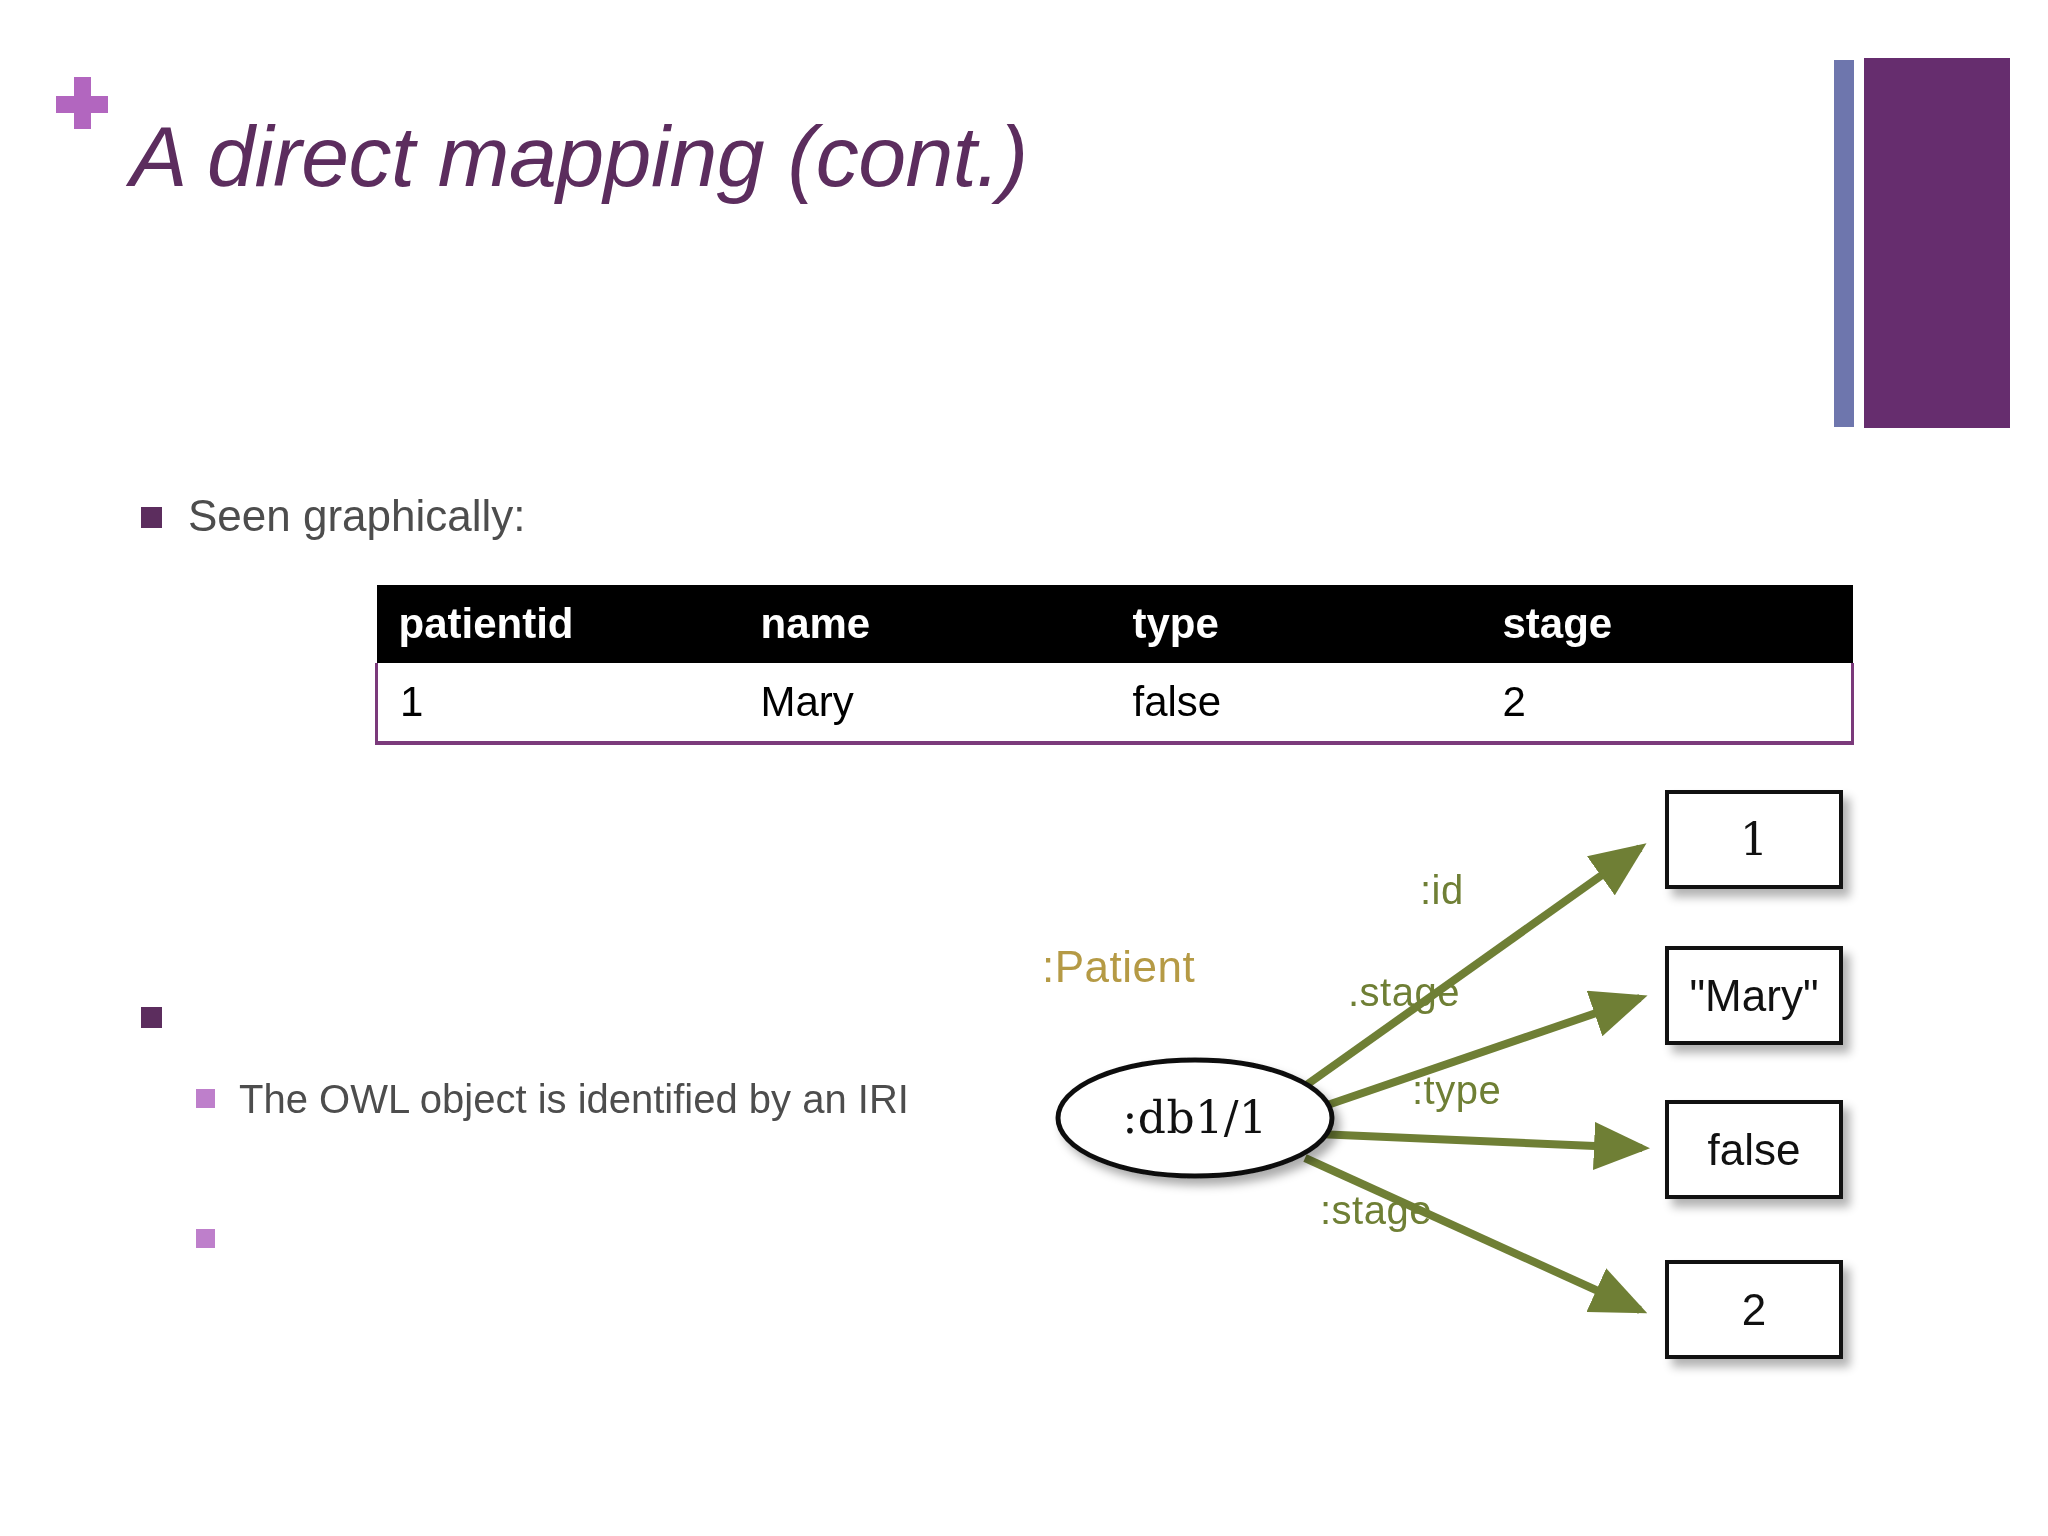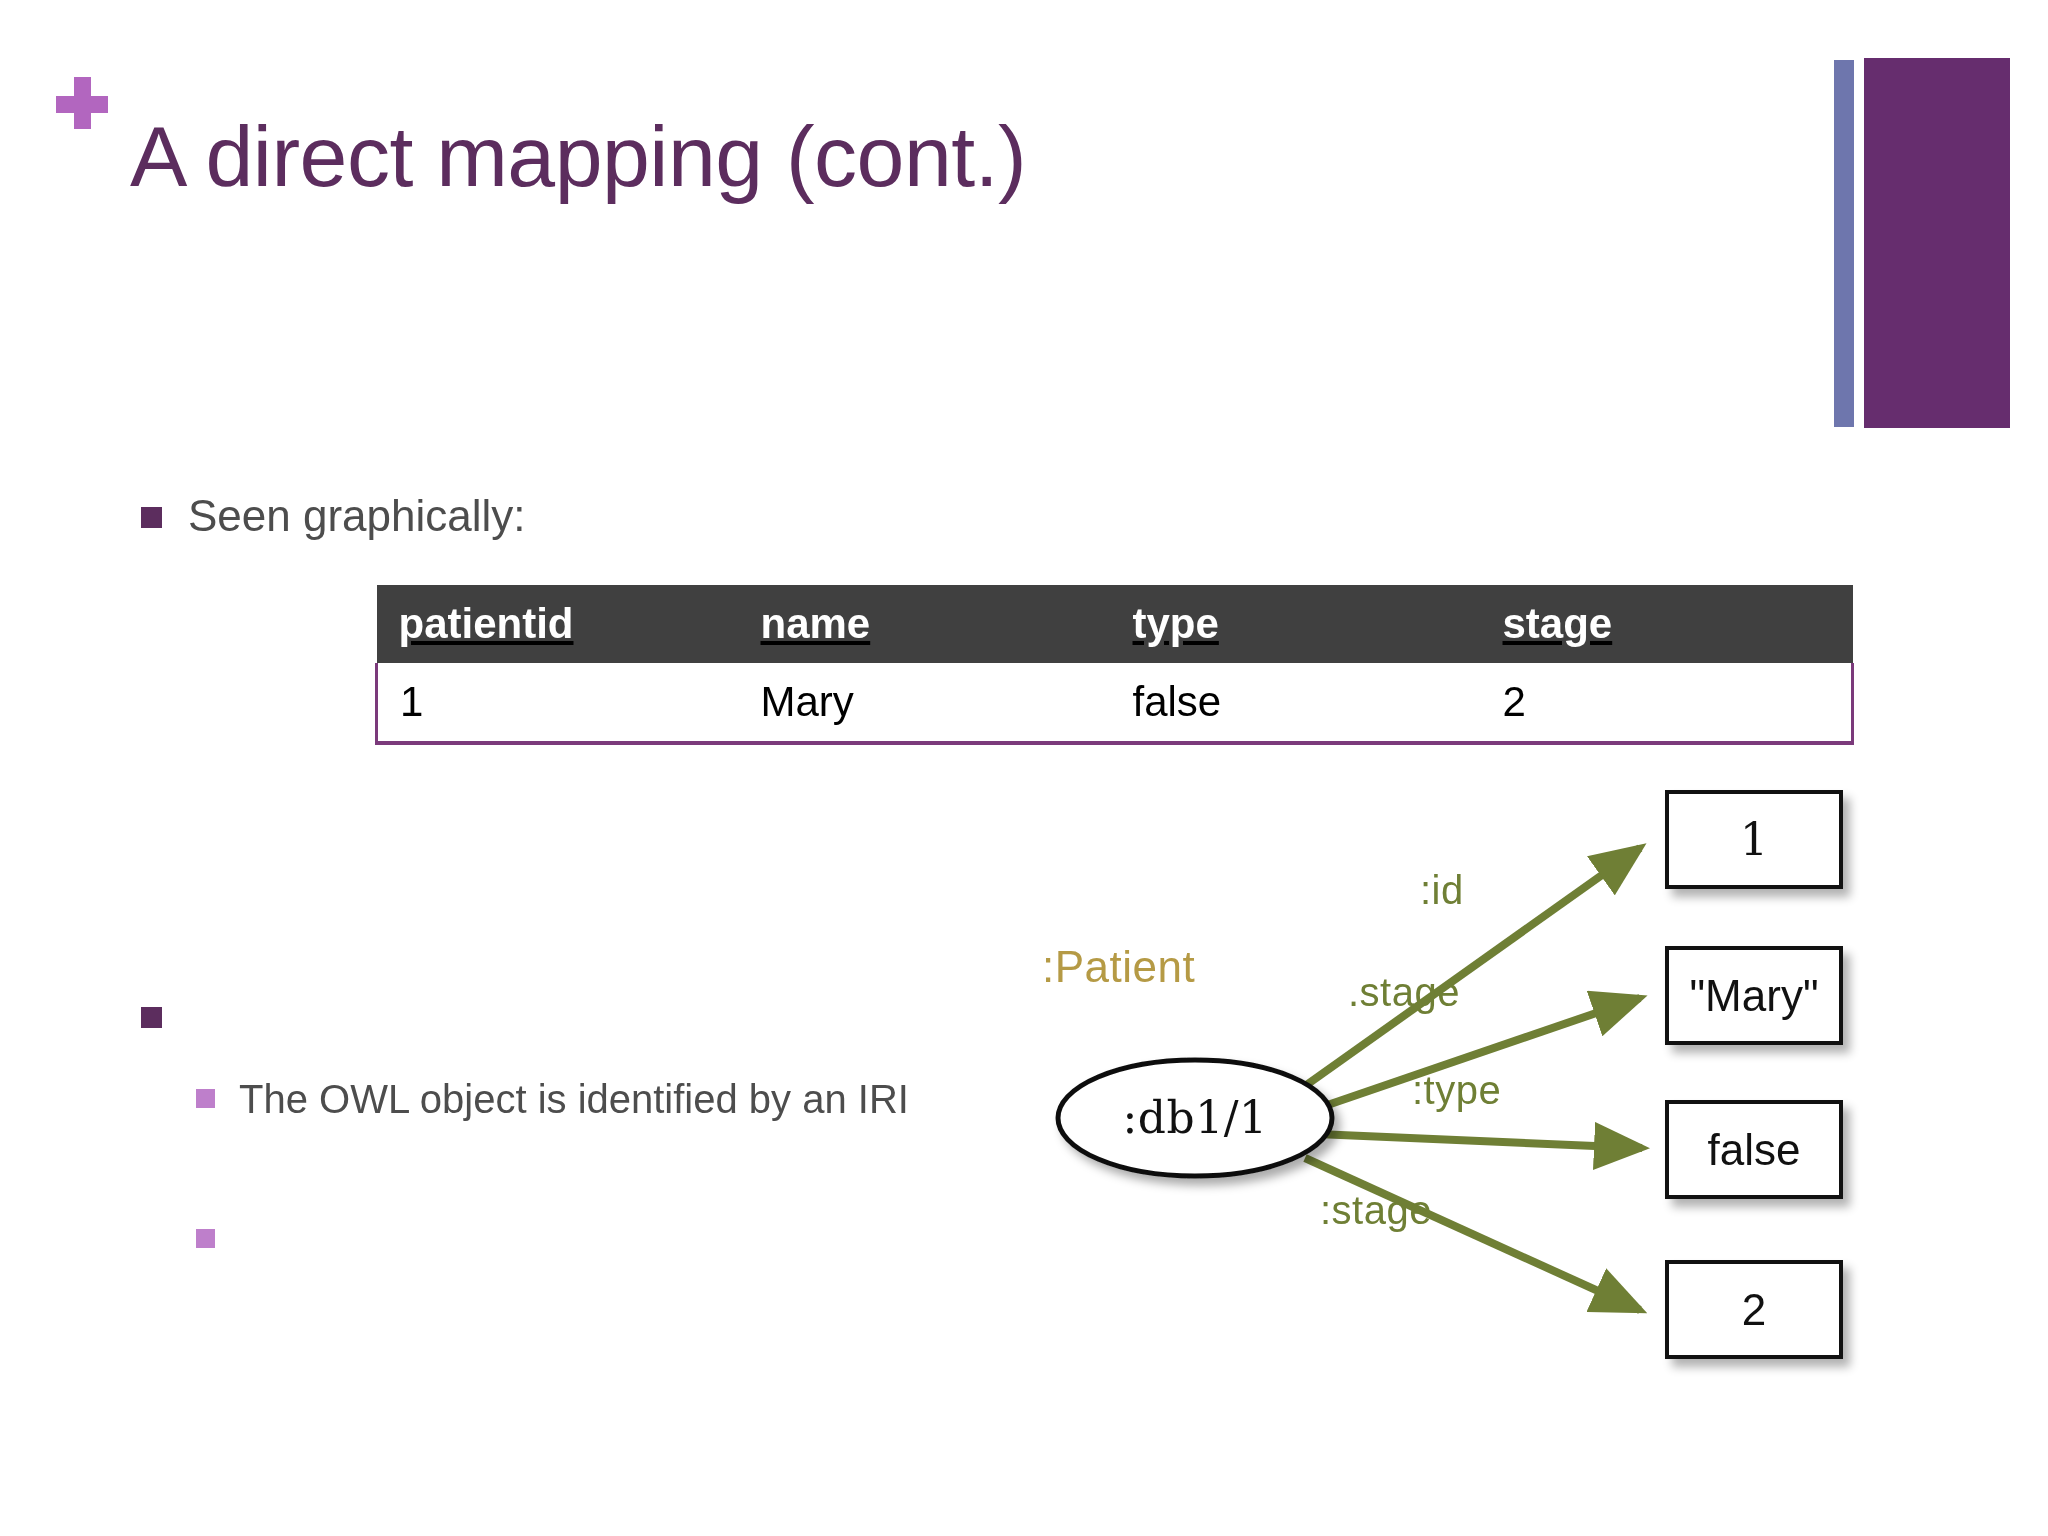--- a/index.html
+++ b/index.html
@@ -59,20 +59,21 @@
   #page-title {
     position: absolute;
     left: 130px;
     top: 113px;
     font-size: 86px;
     line-height: 1.0;
     color: #5C2D5E;
     font-weight: 400;
     letter-spacing: -0.5px;
     white-space: nowrap;
+    font-style: italic;
   }
 
   
   .bullet-row {
     position: absolute;
     display: flex;
     align-items: flex-start;
     margin-top: 24px;
   }
   .sq {
@@ -116,22 +117,21 @@
     border-collapse: collapse;
     table-layout: fixed;
   }
   #data-table th, #data-table td {
     text-align: left;
     padding: 0;
     height: 78px;
     vertical-align: middle;
   }
   #data-table thead tr {
-    background: #404040;
-    text-decoration: underline;
+    background: #000000;
   }
   #data-table th {
     color: #ffffff;
     font-size: 42px;
     font-weight: bold;
     padding-left: 22px;
   }
   #data-table tbody tr {
     background: #ffffff;
   }

